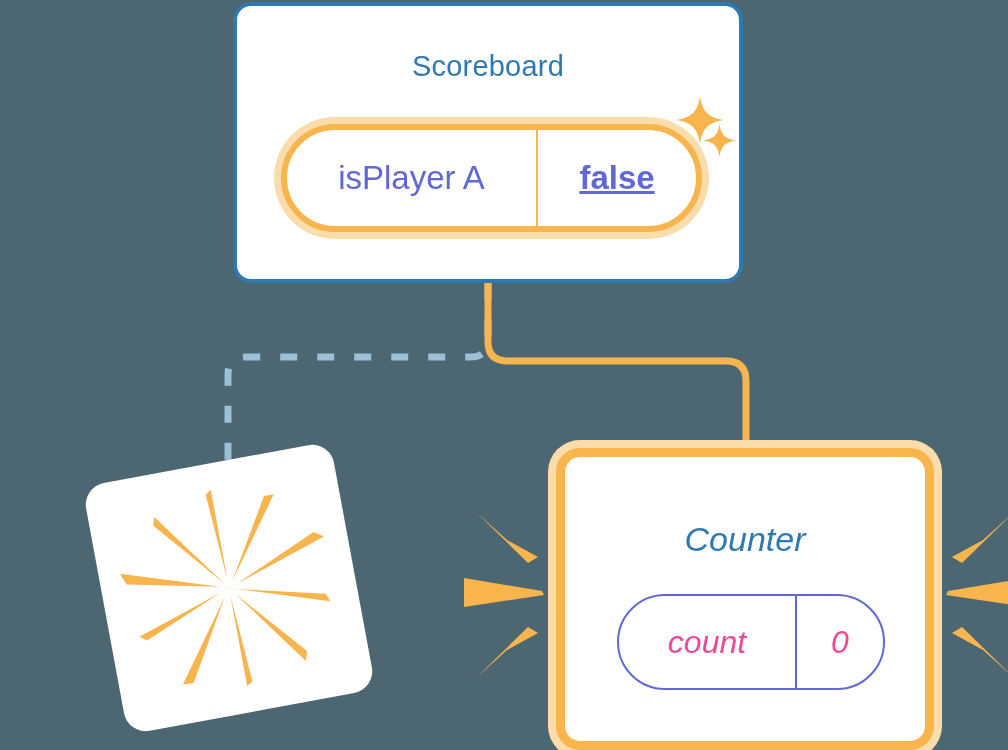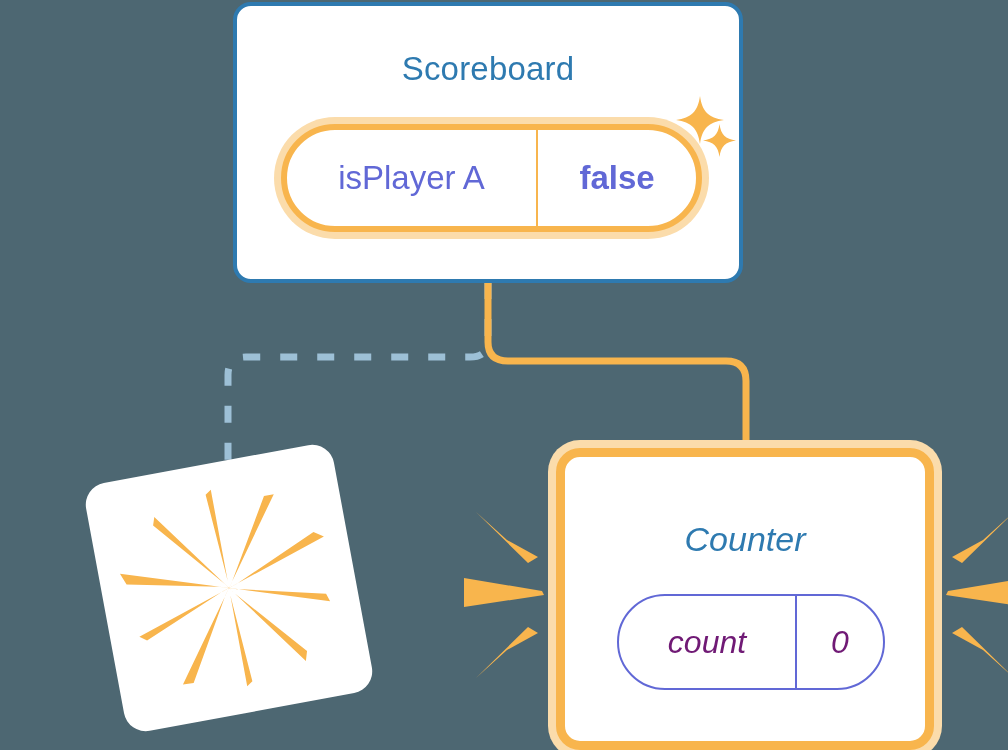--- a/index.html
+++ b/index.html
@@ -50,21 +50,21 @@
     border-radius: 18px;
     z-index: 3;
   }
   #scoreboard-title {
     position: absolute;
     left: 0;
     top: 44px;
     width: 100%;
     text-align: center;
     color: #2e7ab0;
-    font-size: 33px;
+    font-size: 29px;
     font-weight: 400;
     letter-spacing: .2px;
   }
 
   
   #scoreboard-pill {
     position: absolute;
     left: 44px;
     top: 118px;
     width: 421px;
@@ -85,20 +85,21 @@
     color: #6168d6;
     font-size: 33px;
   }
   #scoreboard-pill .cell-key {
     flex: 0 0 249px;
     border-right: 2px solid #f8b54d;
   }
   #scoreboard-pill .cell-val {
     flex: 1 1 auto;
     font-weight: bold;
+    text-decoration: underline;
   }
 
   
   .sparkle {
     position: absolute;
     z-index: 4;
   }
   #sparkle-large { left: 676px; top: 96px; width: 48px; height: 48px; }
   #sparkle-small { left: 703px; top: 124px; width: 33px; height: 33px; }
 
@@ -136,21 +137,21 @@
     background: #ffffff;
     border: 2px solid #6168d6;
     box-sizing: border-box;
     display: flex;
     align-items: stretch;
   }
   #counter-pill .cell {
     display: flex;
     align-items: center;
     justify-content: center;
-    color: #701a75;
+    color: #ec4899;
     font-size: 32px;
   }
   #counter-pill .cell-key {
     flex: 0 0 176px;
     border-right: 2px solid #6168d6;
   }
   #counter-pill .cell-val {
     flex: 1 1 auto;
   }
 

